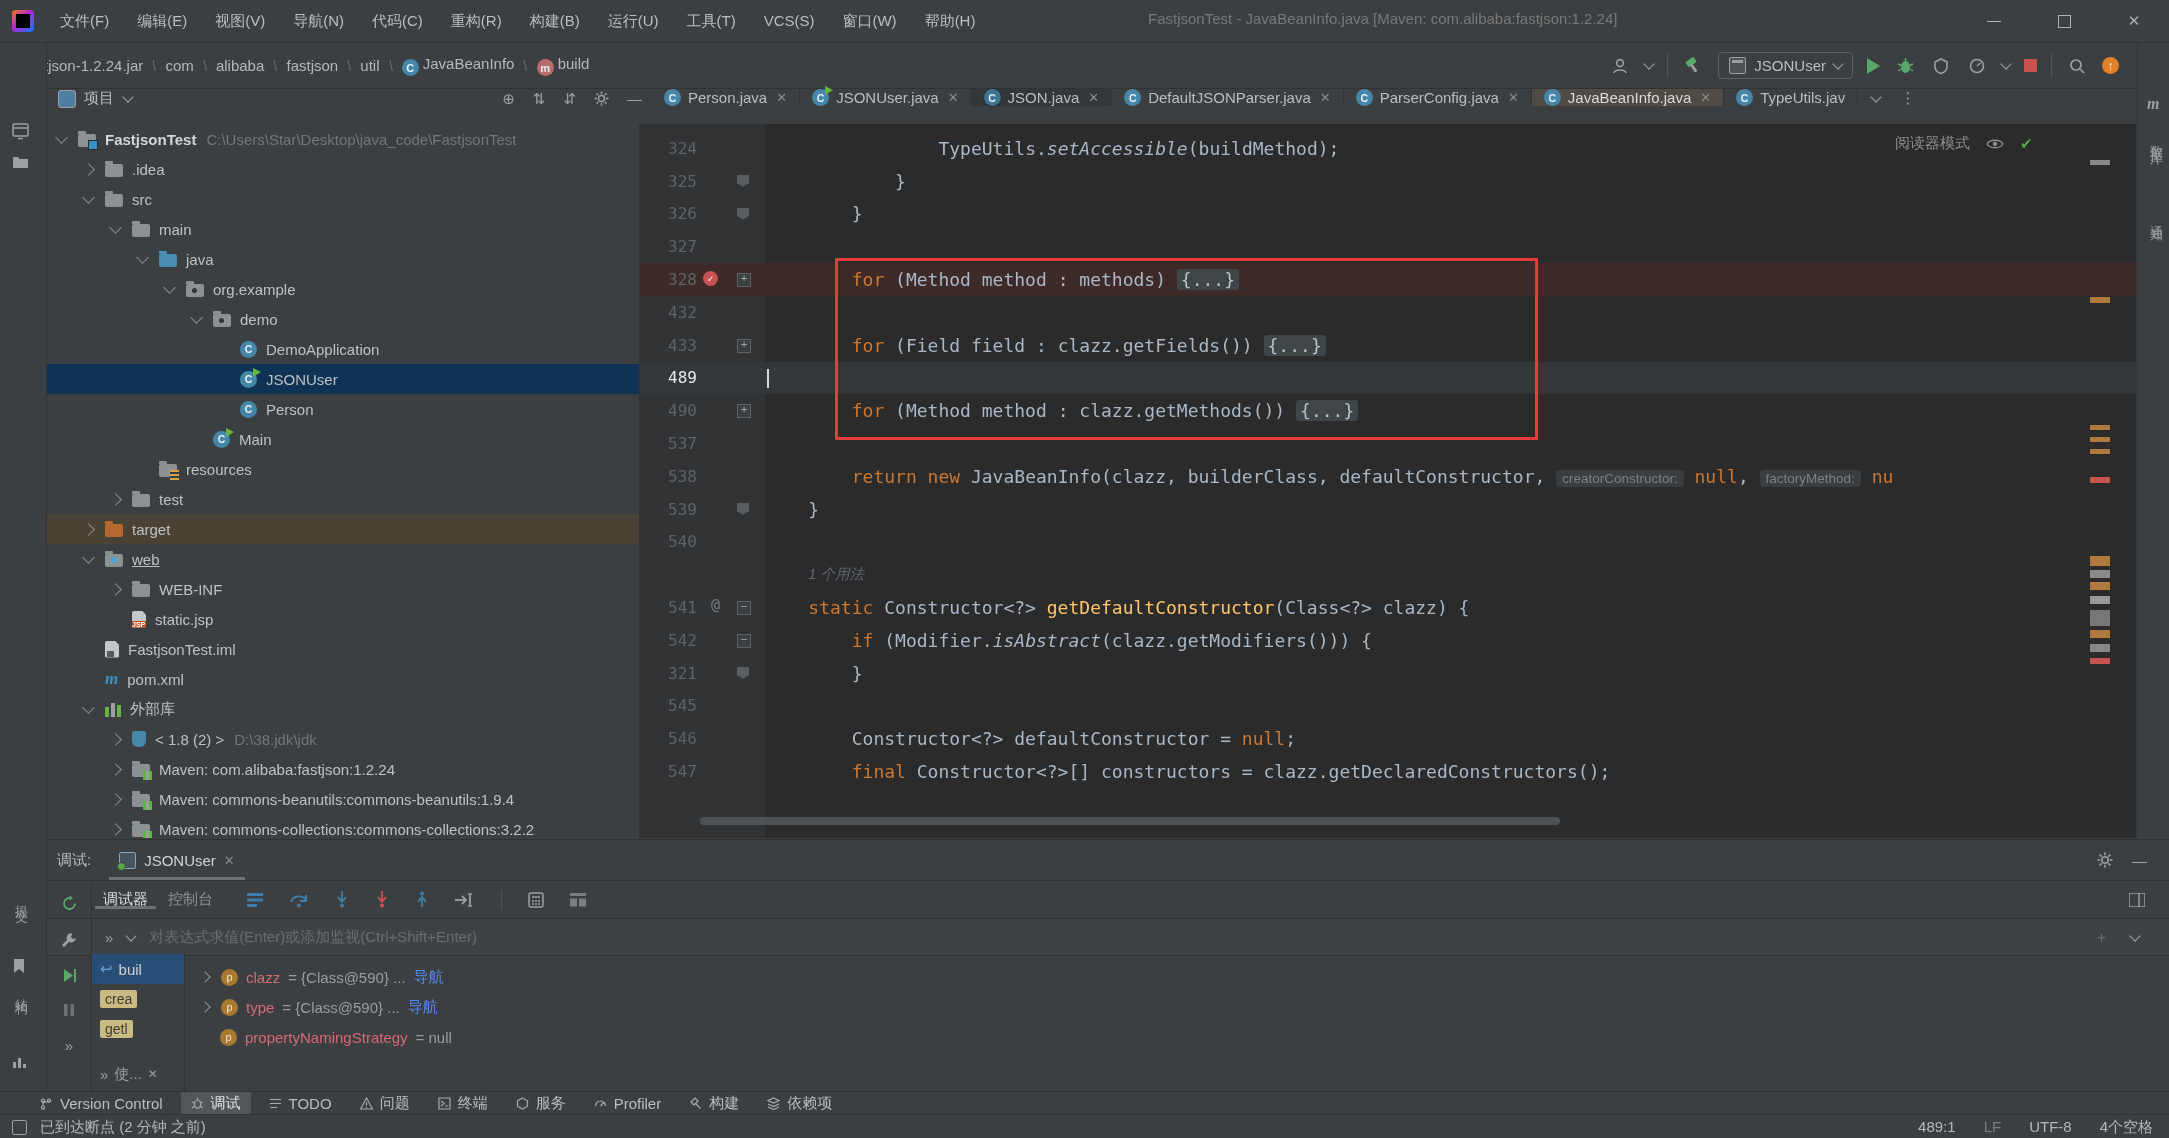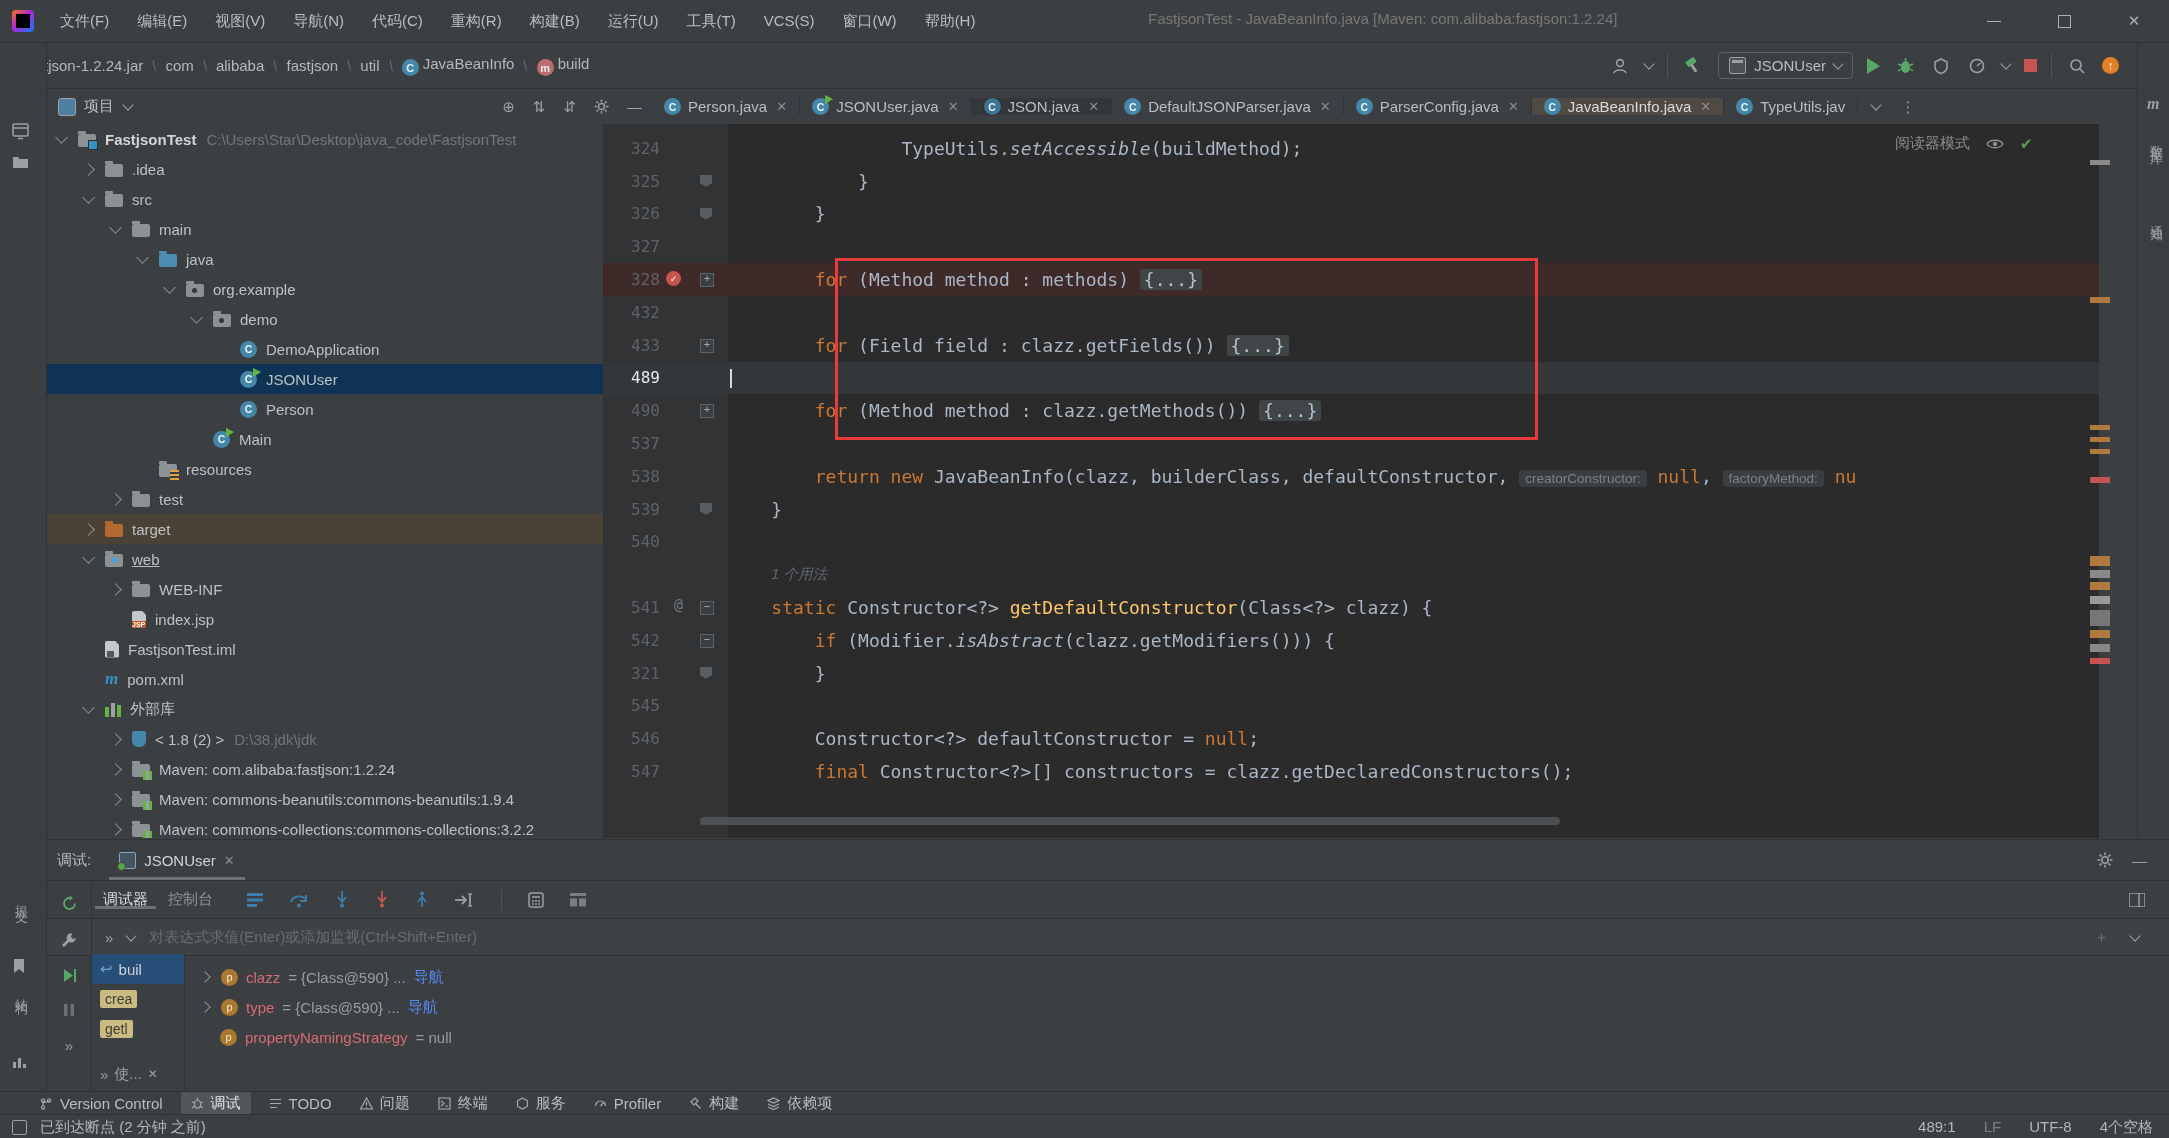--- a/index.html
+++ b/index.html
@@ -30,21 +30,21 @@
   .sep-v{width:1px;height:24px;background:#515355}
   .tool-ic{width:22px;height:22px;display:flex;align-items:center;justify-content:center}
   .cfg-box{display:flex;align-items:center;gap:8px;border:1px solid #5e6163;border-radius:4px;padding:4px 10px}
   .cfg-ic{width:15px;height:15px;border:1px solid #9aa0a5;border-radius:2px;background:#4d5254;position:relative}
   .cfg-ic::after{content:"";position:absolute;left:2px;top:2px;right:2px;height:3px;background:#9aa0a5}
   .play-tri{width:0;height:0;border-left:13px solid #59a869;border-top:8px solid transparent;border-bottom:8px solid transparent}
   .stop-sq{width:13px;height:13px;background:#c75450}
   .orange-circ{width:17px;height:17px;border-radius:50%;background:#e08027;color:#fff;font-size:12px;display:flex;align-items:center;justify-content:center}
   .chev-dn{width:7px;height:7px;border-right:1.6px solid #9da0a2;border-bottom:1.6px solid #9da0a2;transform:rotate(45deg);margin-top:-3px}
   
-  .tabbar{left:0;top:89px;width:1914px;height:35px;border-bottom:4px solid #15803d;display:flex;align-items:center}
+  .tabbar{left:0;top:89px;width:1914px;height:35px;border-bottom:4px solid #15803d;display:flex;align-items:flex-start}
   .proj-head{width:594px;flex:none;display:flex;align-items:center;padding-left:58px;position:relative}
   .proj-head .ph-icons{position:absolute;right:10px;display:flex;gap:18px;align-items:center;color:#9da0a2;font-size:15px}
   .proj-ic{width:16px;height:16px;border:1.6px solid #9da0a2;border-radius:3px;background:#4e7fa3;margin-right:8px}
   .tabs{display:flex;align-items:stretch}
   .tab{display:flex;align-items:center;gap:7px;padding:0 12px;border-right:1px solid #323232;color:#bbbdbf;position:relative}
   .tab.active{background:#4f4b44;color:#dadada}
   .tab.dim{background:#343739}
   .tab .close{color:#8a8d8f;font-size:13px;margin-left:2px}
   .tab-extra{display:flex;align-items:center;gap:20px;padding:0 14px;color:#9da0a2}
   .cic{width:17px;height:17px;border-radius:50%;background:#4587a8;color:#eaf2f7;font-size:10.5px;font-weight:bold;
@@ -80,21 +80,21 @@
        background:linear-gradient(90deg,#62b543 0 3px,#9da0a2 3px 6px,#62b543 6px)}
   .fic.root::after{content:"";position:absolute;width:8px;height:8px;right:-2px;bottom:-3px;background:#3592c4;border:1px solid #2b2b2b}
   .libs-ic{display:flex;align-items:flex-end;gap:2px;height:16px;flex:none}
   .libs-ic i{display:block;width:4px}
   .jdk-ic{width:14px;height:16px;background:#4587a8;border-radius:2px 2px 6px 6px;flex:none}
   .page-ic{width:14px;height:17px;background:#c3c8cc;border-radius:2px;position:relative;flex:none;clip-path:polygon(0 0,70% 0,100% 25%,100% 100%,0 100%)}
   .page-ic.jsp::after{content:"JSP";position:absolute;bottom:0;left:-2px;background:#c4561f;color:#fff;font-size:7px;font-weight:bold;padding:0 2px;border-radius:1px}
   .page-ic.iml::after{content:"";position:absolute;bottom:1px;left:2px;width:7px;height:6px;background:#55585a}
   .mvn-ic{color:#3592c4;font-weight:bold;font-style:italic;font-size:17px;flex:none;font-family:"Liberation Serif",serif}
   
-  .editor{left:603px;top:124px;width:1496px;height:714px;background:#2b2b2b;overflow:hidden}
+  .editor{left:640px;top:124px;width:1496px;height:714px;background:#2b2b2b;overflow:hidden}
   .gutterbg{position:absolute;left:0;top:0;width:125px;height:714px;background:#313335}
   .code{position:absolute;left:0;top:8px;width:1496px}
   .crow{display:flex;height:32.8px;align-items:center;font-family:"DejaVu Sans Mono",monospace;font-size:18px;position:relative;white-space:pre}
   .crow.hl-bp{background:#3f2a2a}
   .crow.hl-caret{background:#34373a}
   .ln{width:57px;text-align:right;color:#606366;font-size:16px;flex:none}
   .ln.bright{color:#e8e8e8}
   .gut{width:68px;height:100%;flex:none;position:relative}
   .txt{color:#a9b7c6}
   .tk{color:#cc7832}.tm{color:#ffc66b}.ti{font-style:italic}
@@ -434,21 +434,21 @@
         <span class="tlabel">web</span>
       </div>
       <div class="trow" style="padding-left: 64px;">
         <span class="tchev closed"></span>
         <span class="fic"></span>
         <span class="tlabel">WEB-INF</span>
       </div>
       <div class="trow" style="padding-left: 64px;">
         <span class="tchev none"></span>
         <span class="page-ic jsp"></span>
-        <span class="tlabel">index.jsp</span>
+        <span class="tlabel">static.jsp</span>
       </div>
       <div class="trow" style="padding-left: 37px;">
         <span class="tchev none"></span>
         <span class="page-ic iml"></span>
         <span class="tlabel">FastjsonTest.iml</span>
       </div>
       <div class="trow" style="padding-left: 37px;">
         <span class="tchev none"></span>
         <span class="mvn-ic">m</span>
         <span class="tlabel">pom.xml</span>

